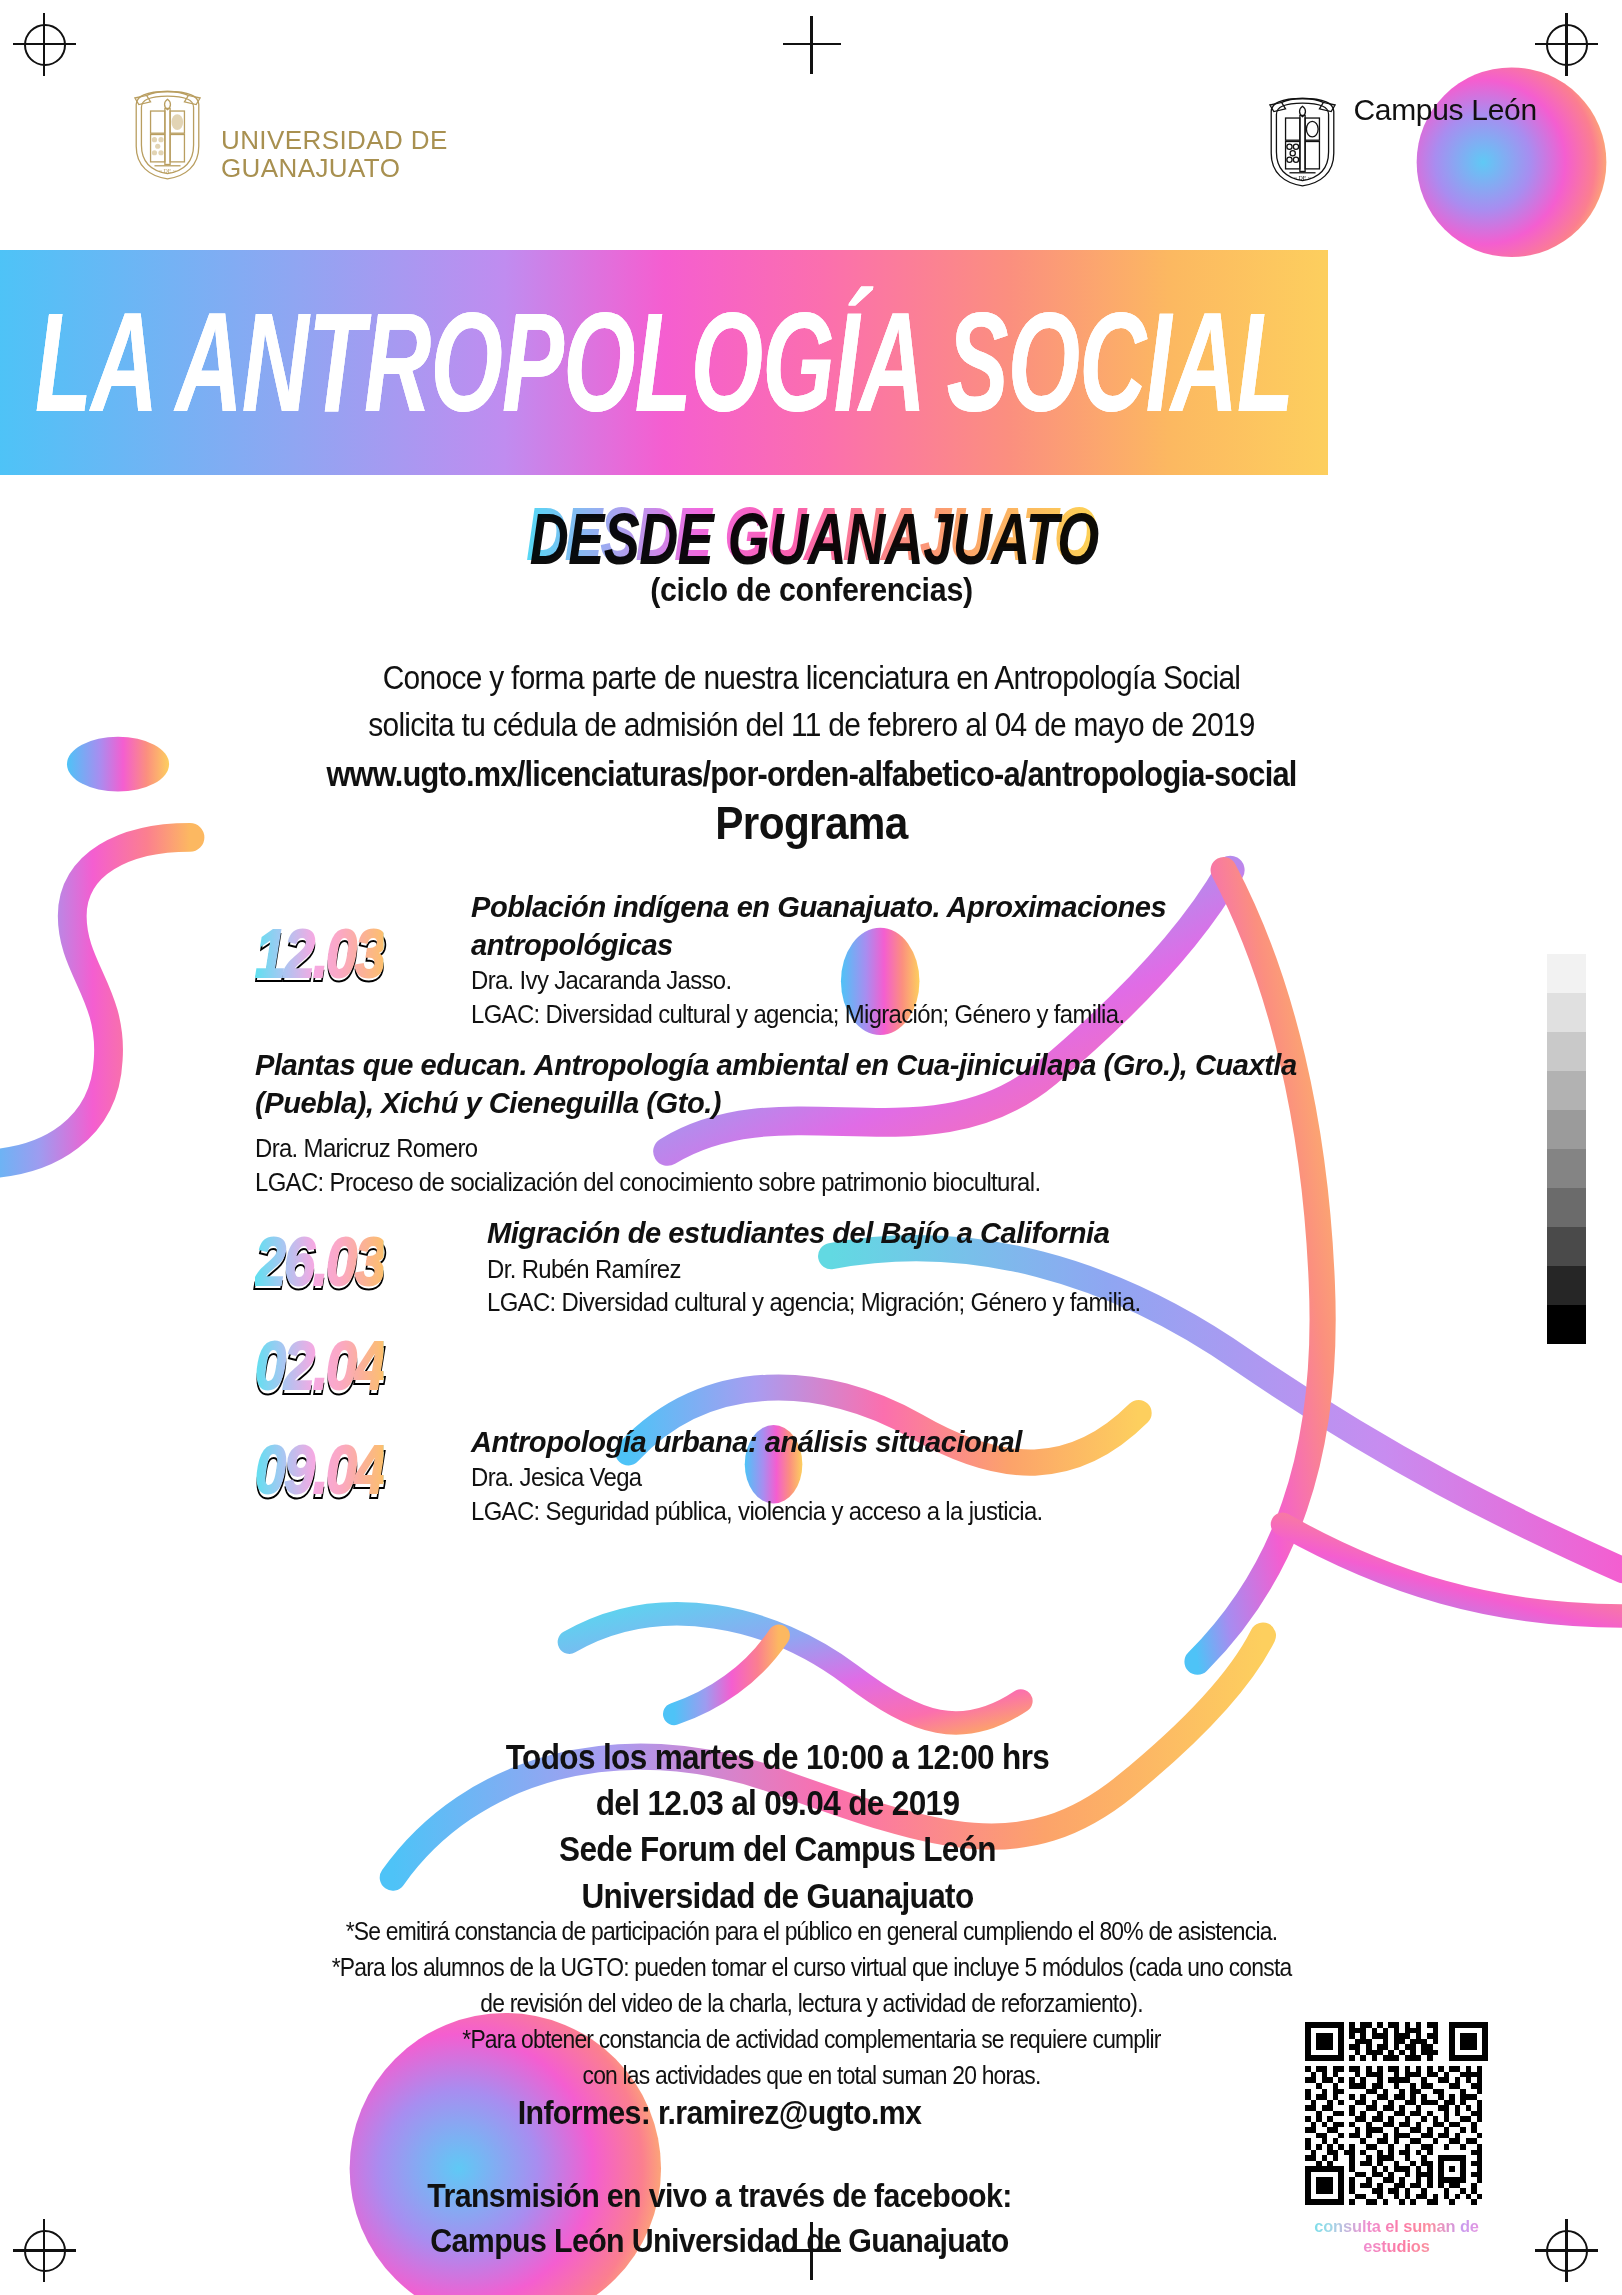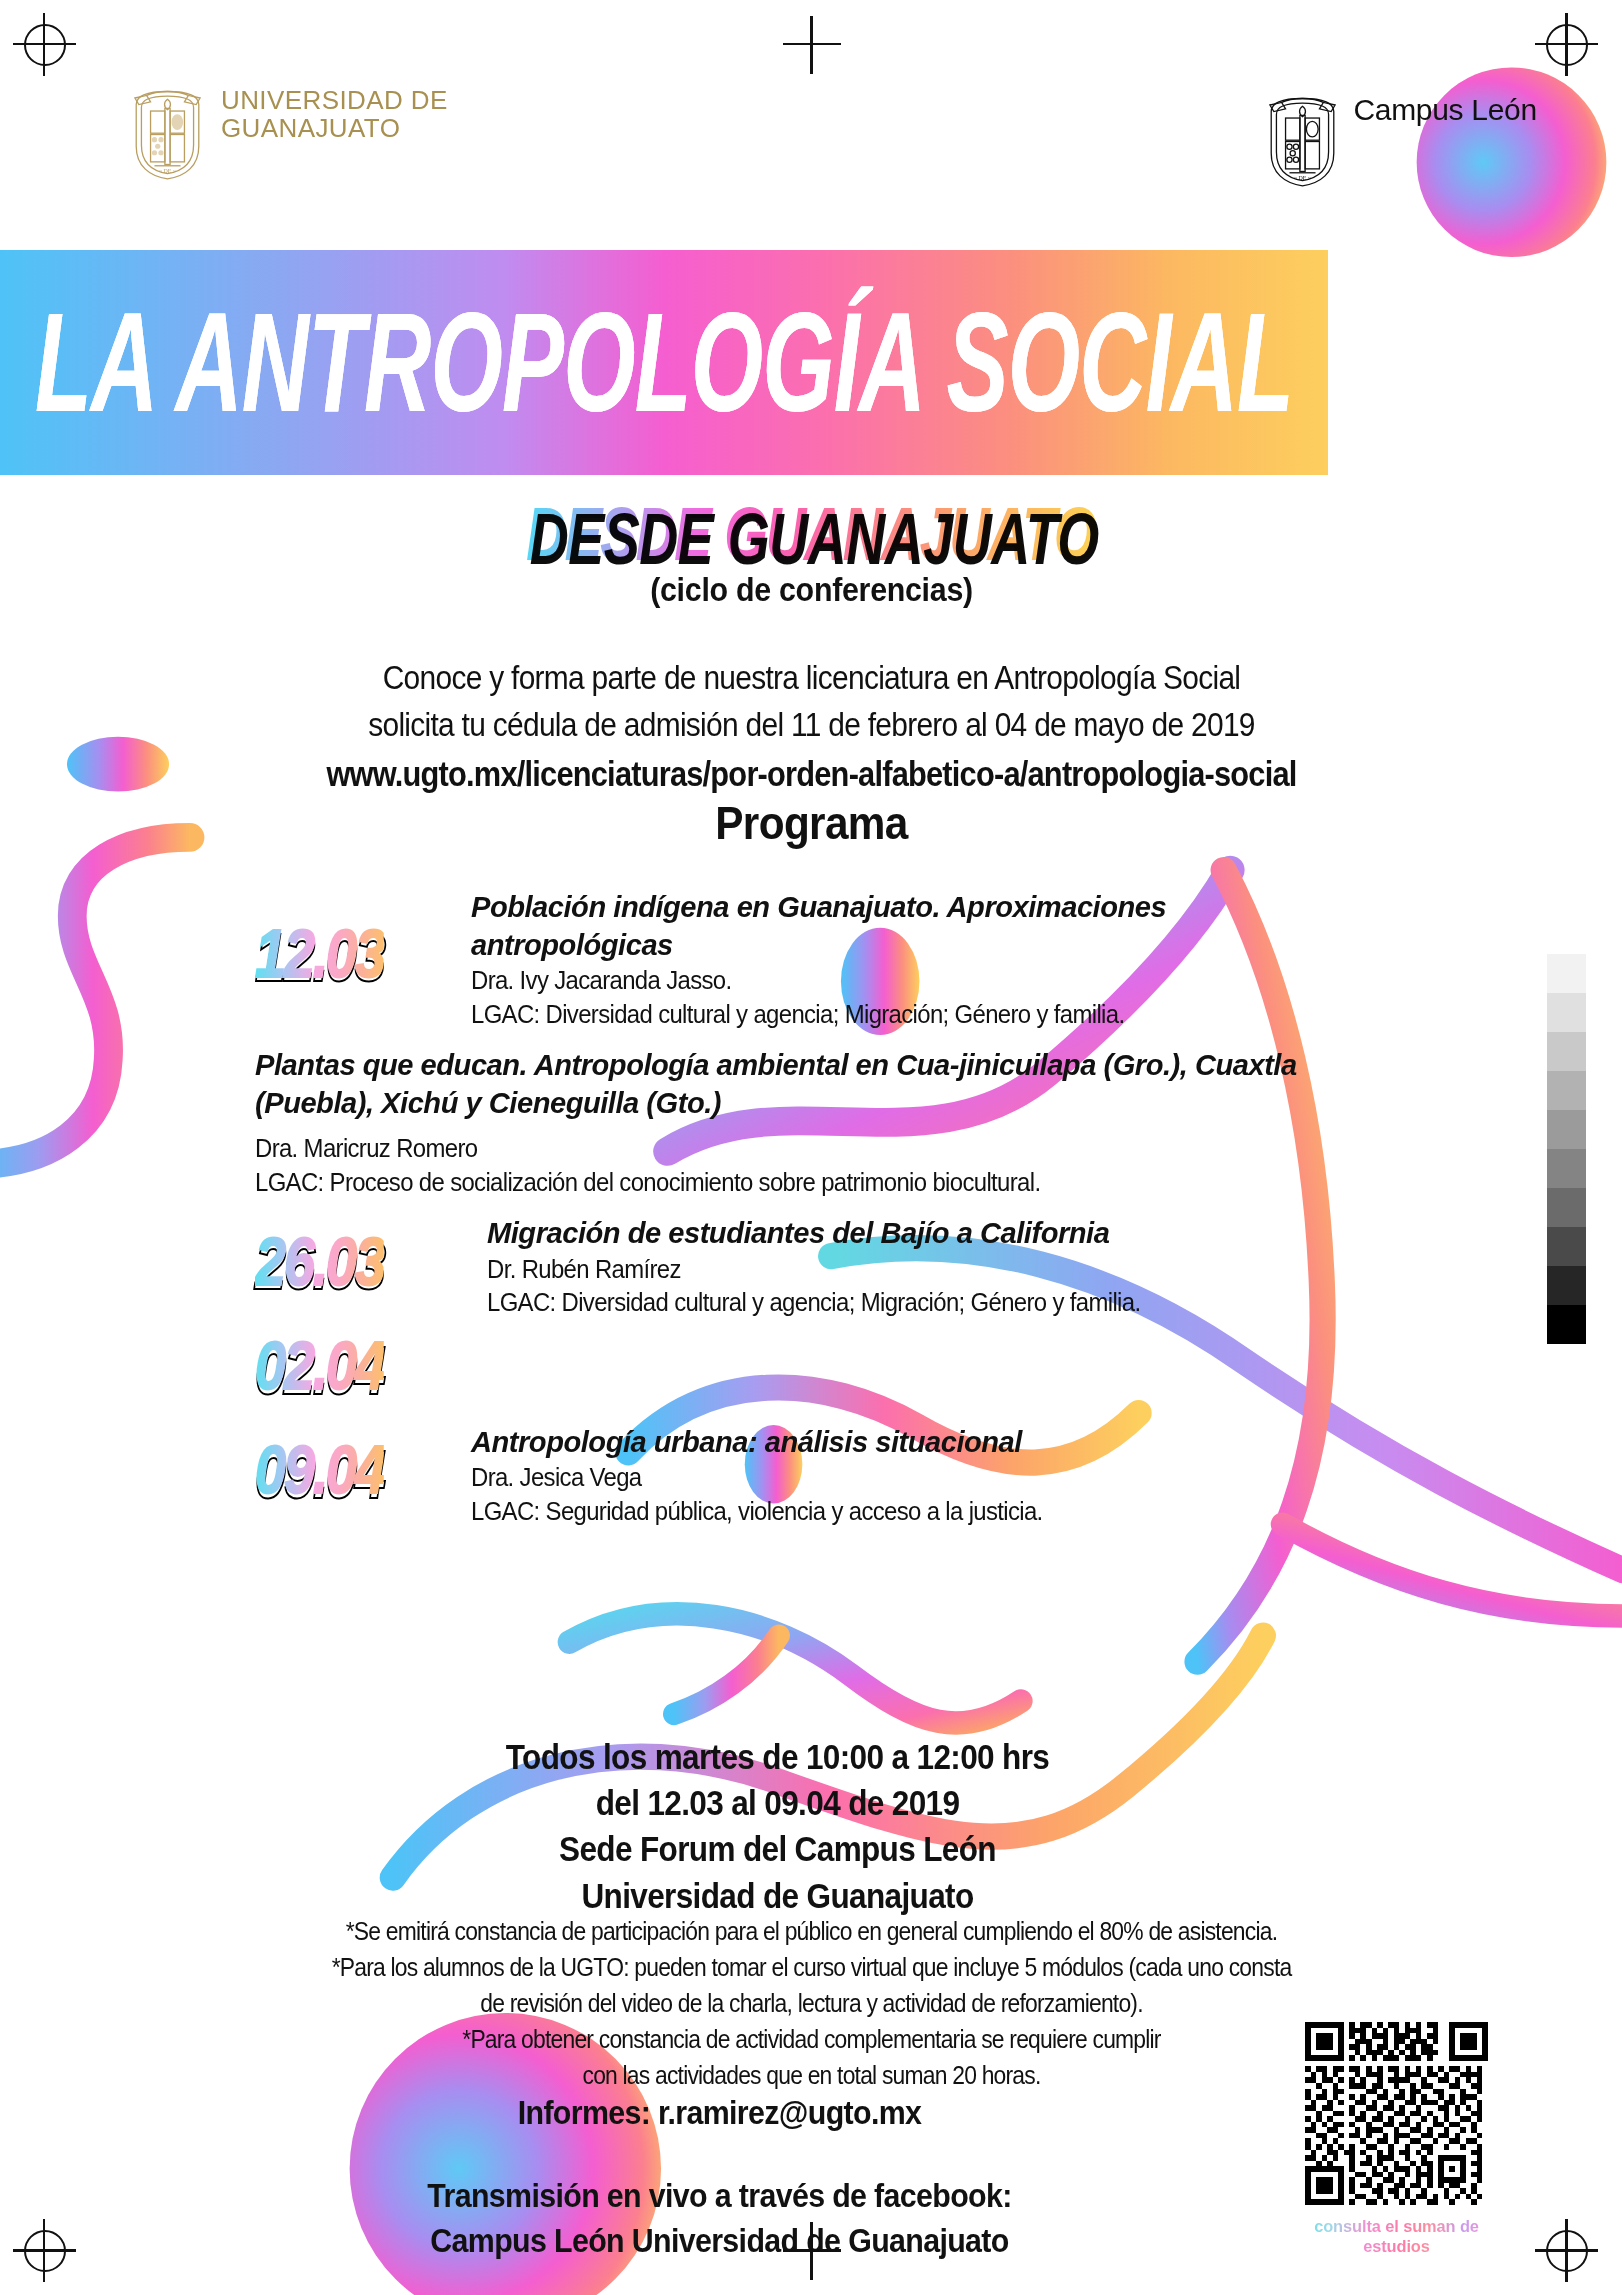--- a/index.html
+++ b/index.html
@@ -19,21 +19,21 @@
   .reg .c  { position:absolute; left:11.8px; top:11.8px; width:42px; height:42px;
              border:2.6px solid #111; border-radius:50%; }
   .reg .vh { position:absolute; left:31px; top:1.3px; width:2.6px; height:63px; background:#111; }
   .reg .hh { position:absolute; top:31px; left:1.3px; height:2.6px; width:63px; background:#111; }
   .cross { position:absolute; width:65px; height:65px; }
   .cross .vh { position:absolute; left:31px; top:3.9px; width:2.6px; height:58px; background:#111; }
   .cross .hh { position:absolute; top:31px; left:3.9px; height:2.6px; width:58px; background:#111; }
 
   
   .header { position:absolute; left:0; top:79px; width:1623px; height:131px; }
-  .logo-left  { position:absolute; left:131px; top:6.5px; display:flex; align-items:flex-start; gap:17px; }
+  .logo-left  { position:absolute; left:131px; top:6.5px; display:flex; align-items:flex-end; gap:17px; }
   .logo-right { position:absolute; left:1266px; top:14.4px; display:flex; gap:14.4px; }
   .crest { width:73px; height:97px; display:block; }
   .crest-gold { width:73px; height:97px; display:block; }
   .ug-words {
     font-size:26px; line-height:1.08; letter-spacing:0.4px;
     color:#a89050; font-weight:400; white-space:pre-line;
   }
   .campus-words { font-size:30px; color:#111; letter-spacing:-0.3px; }
 
   

